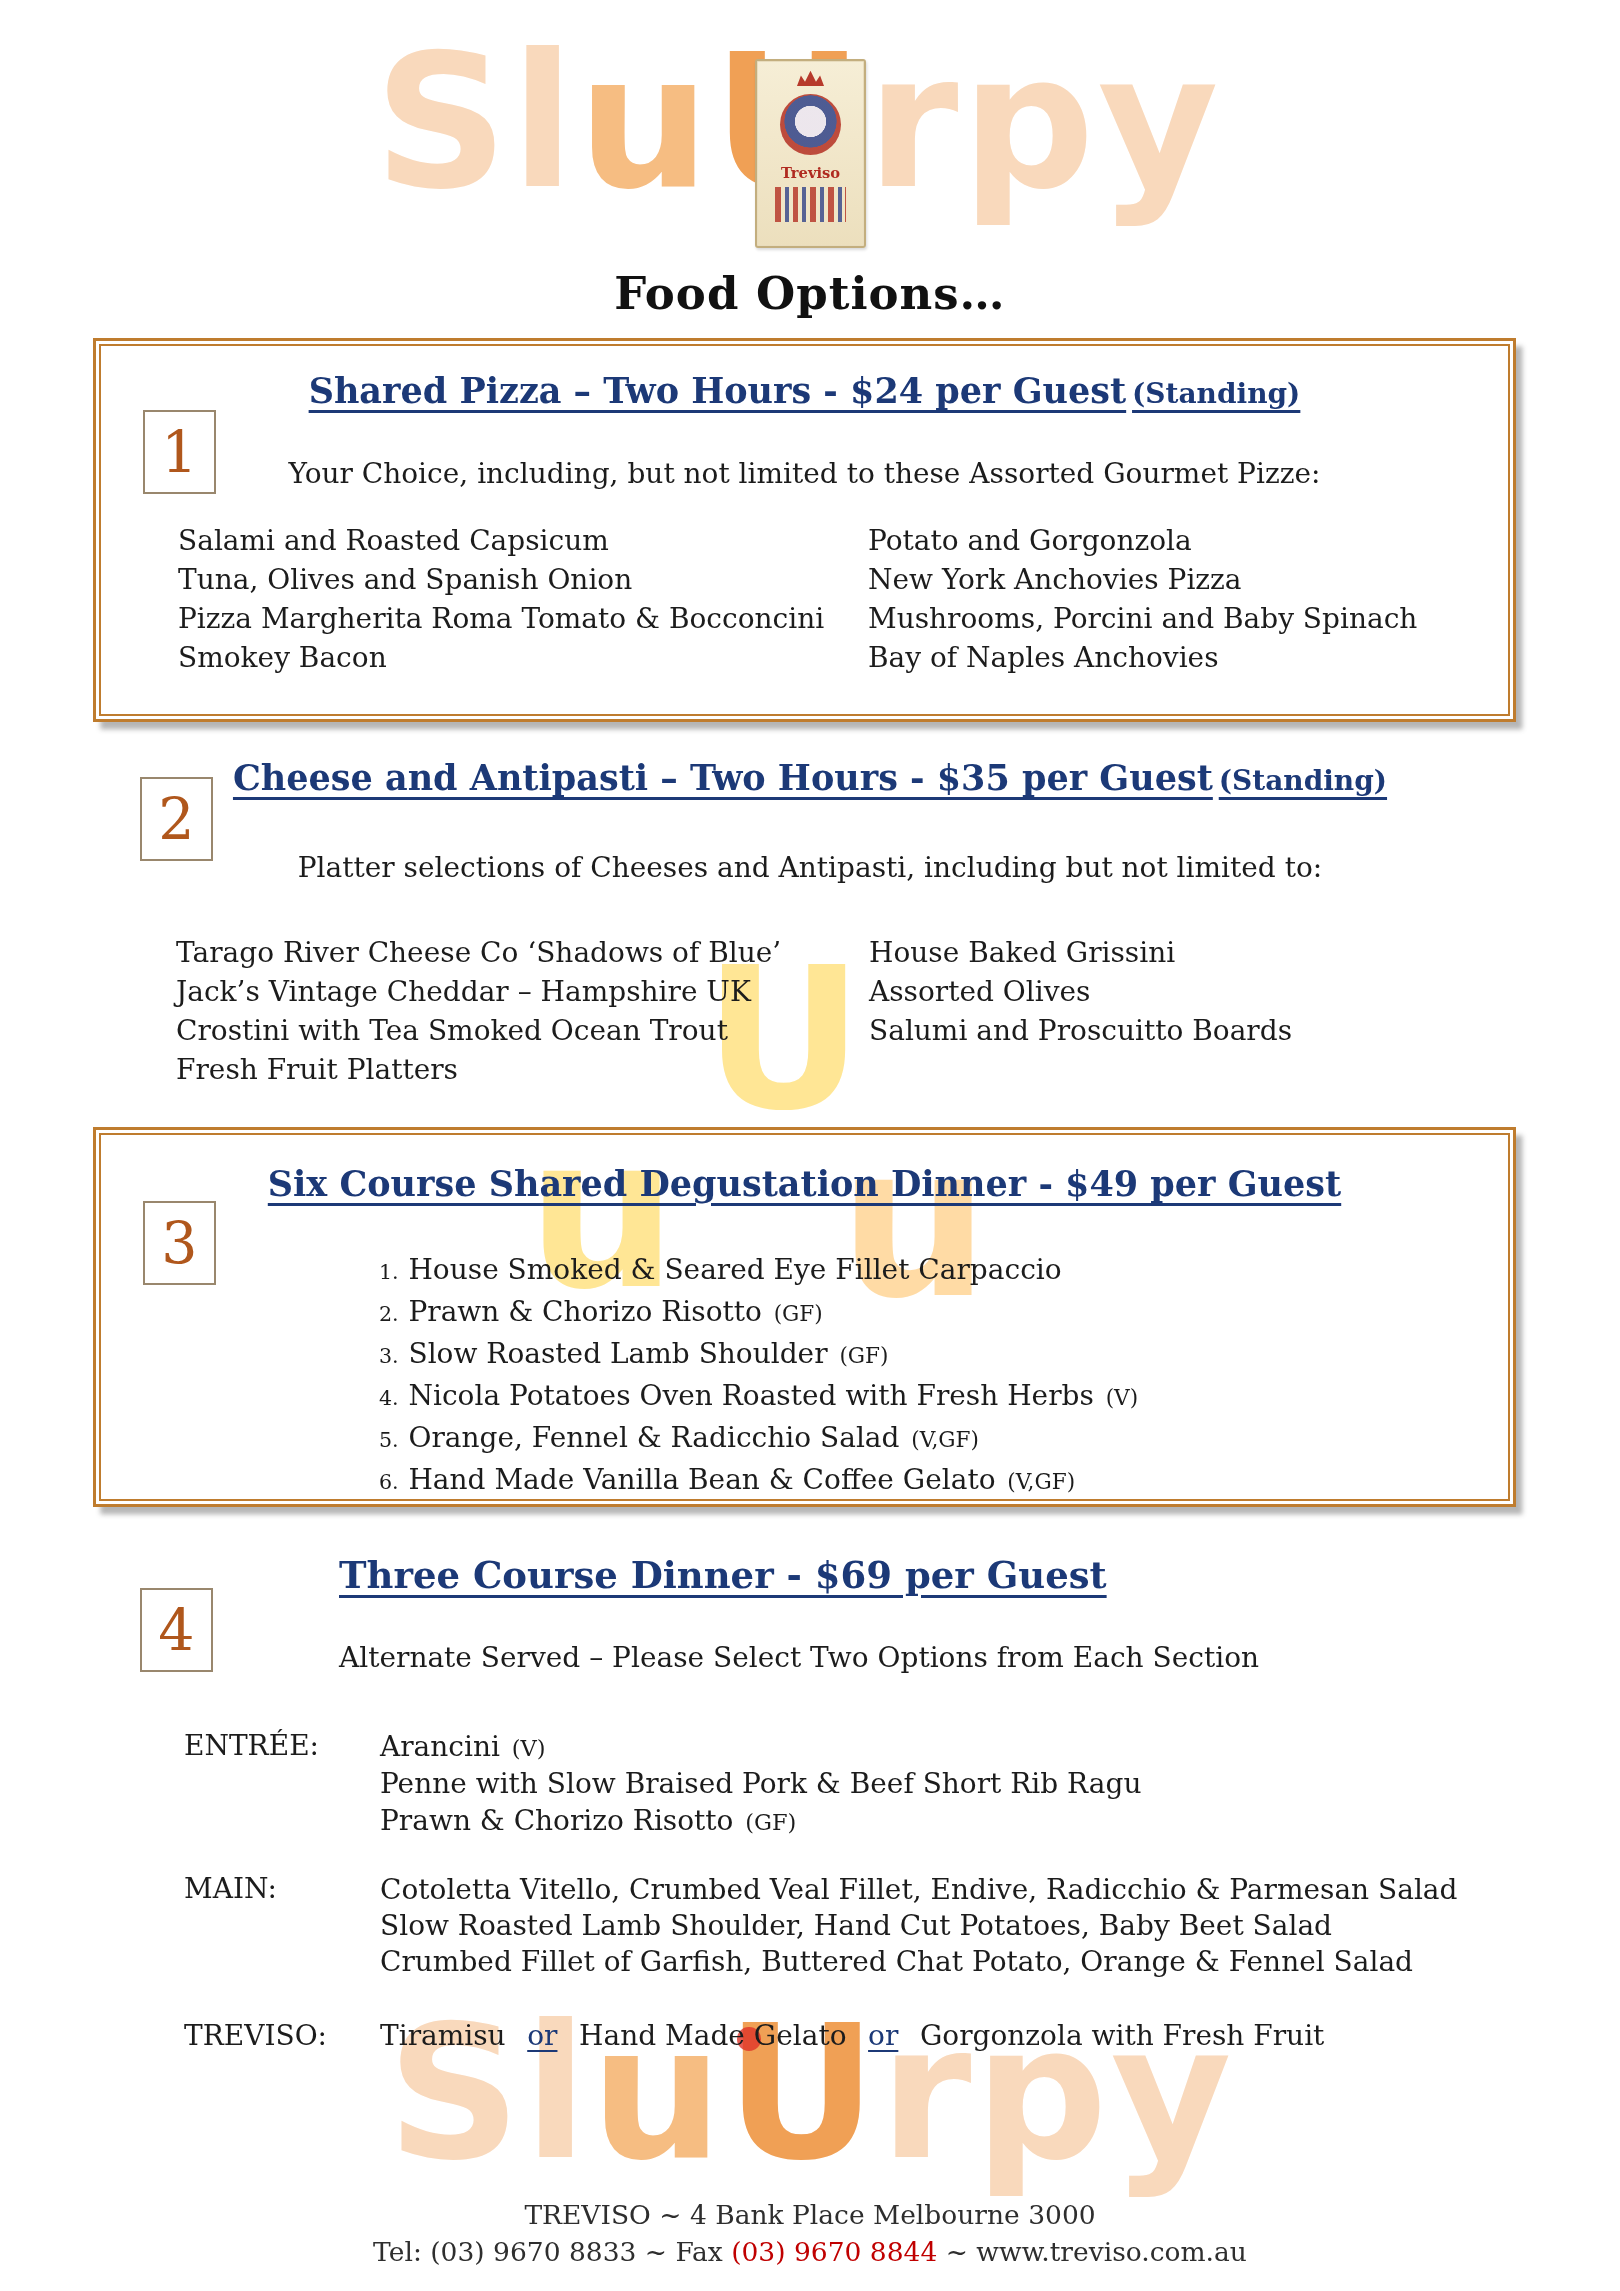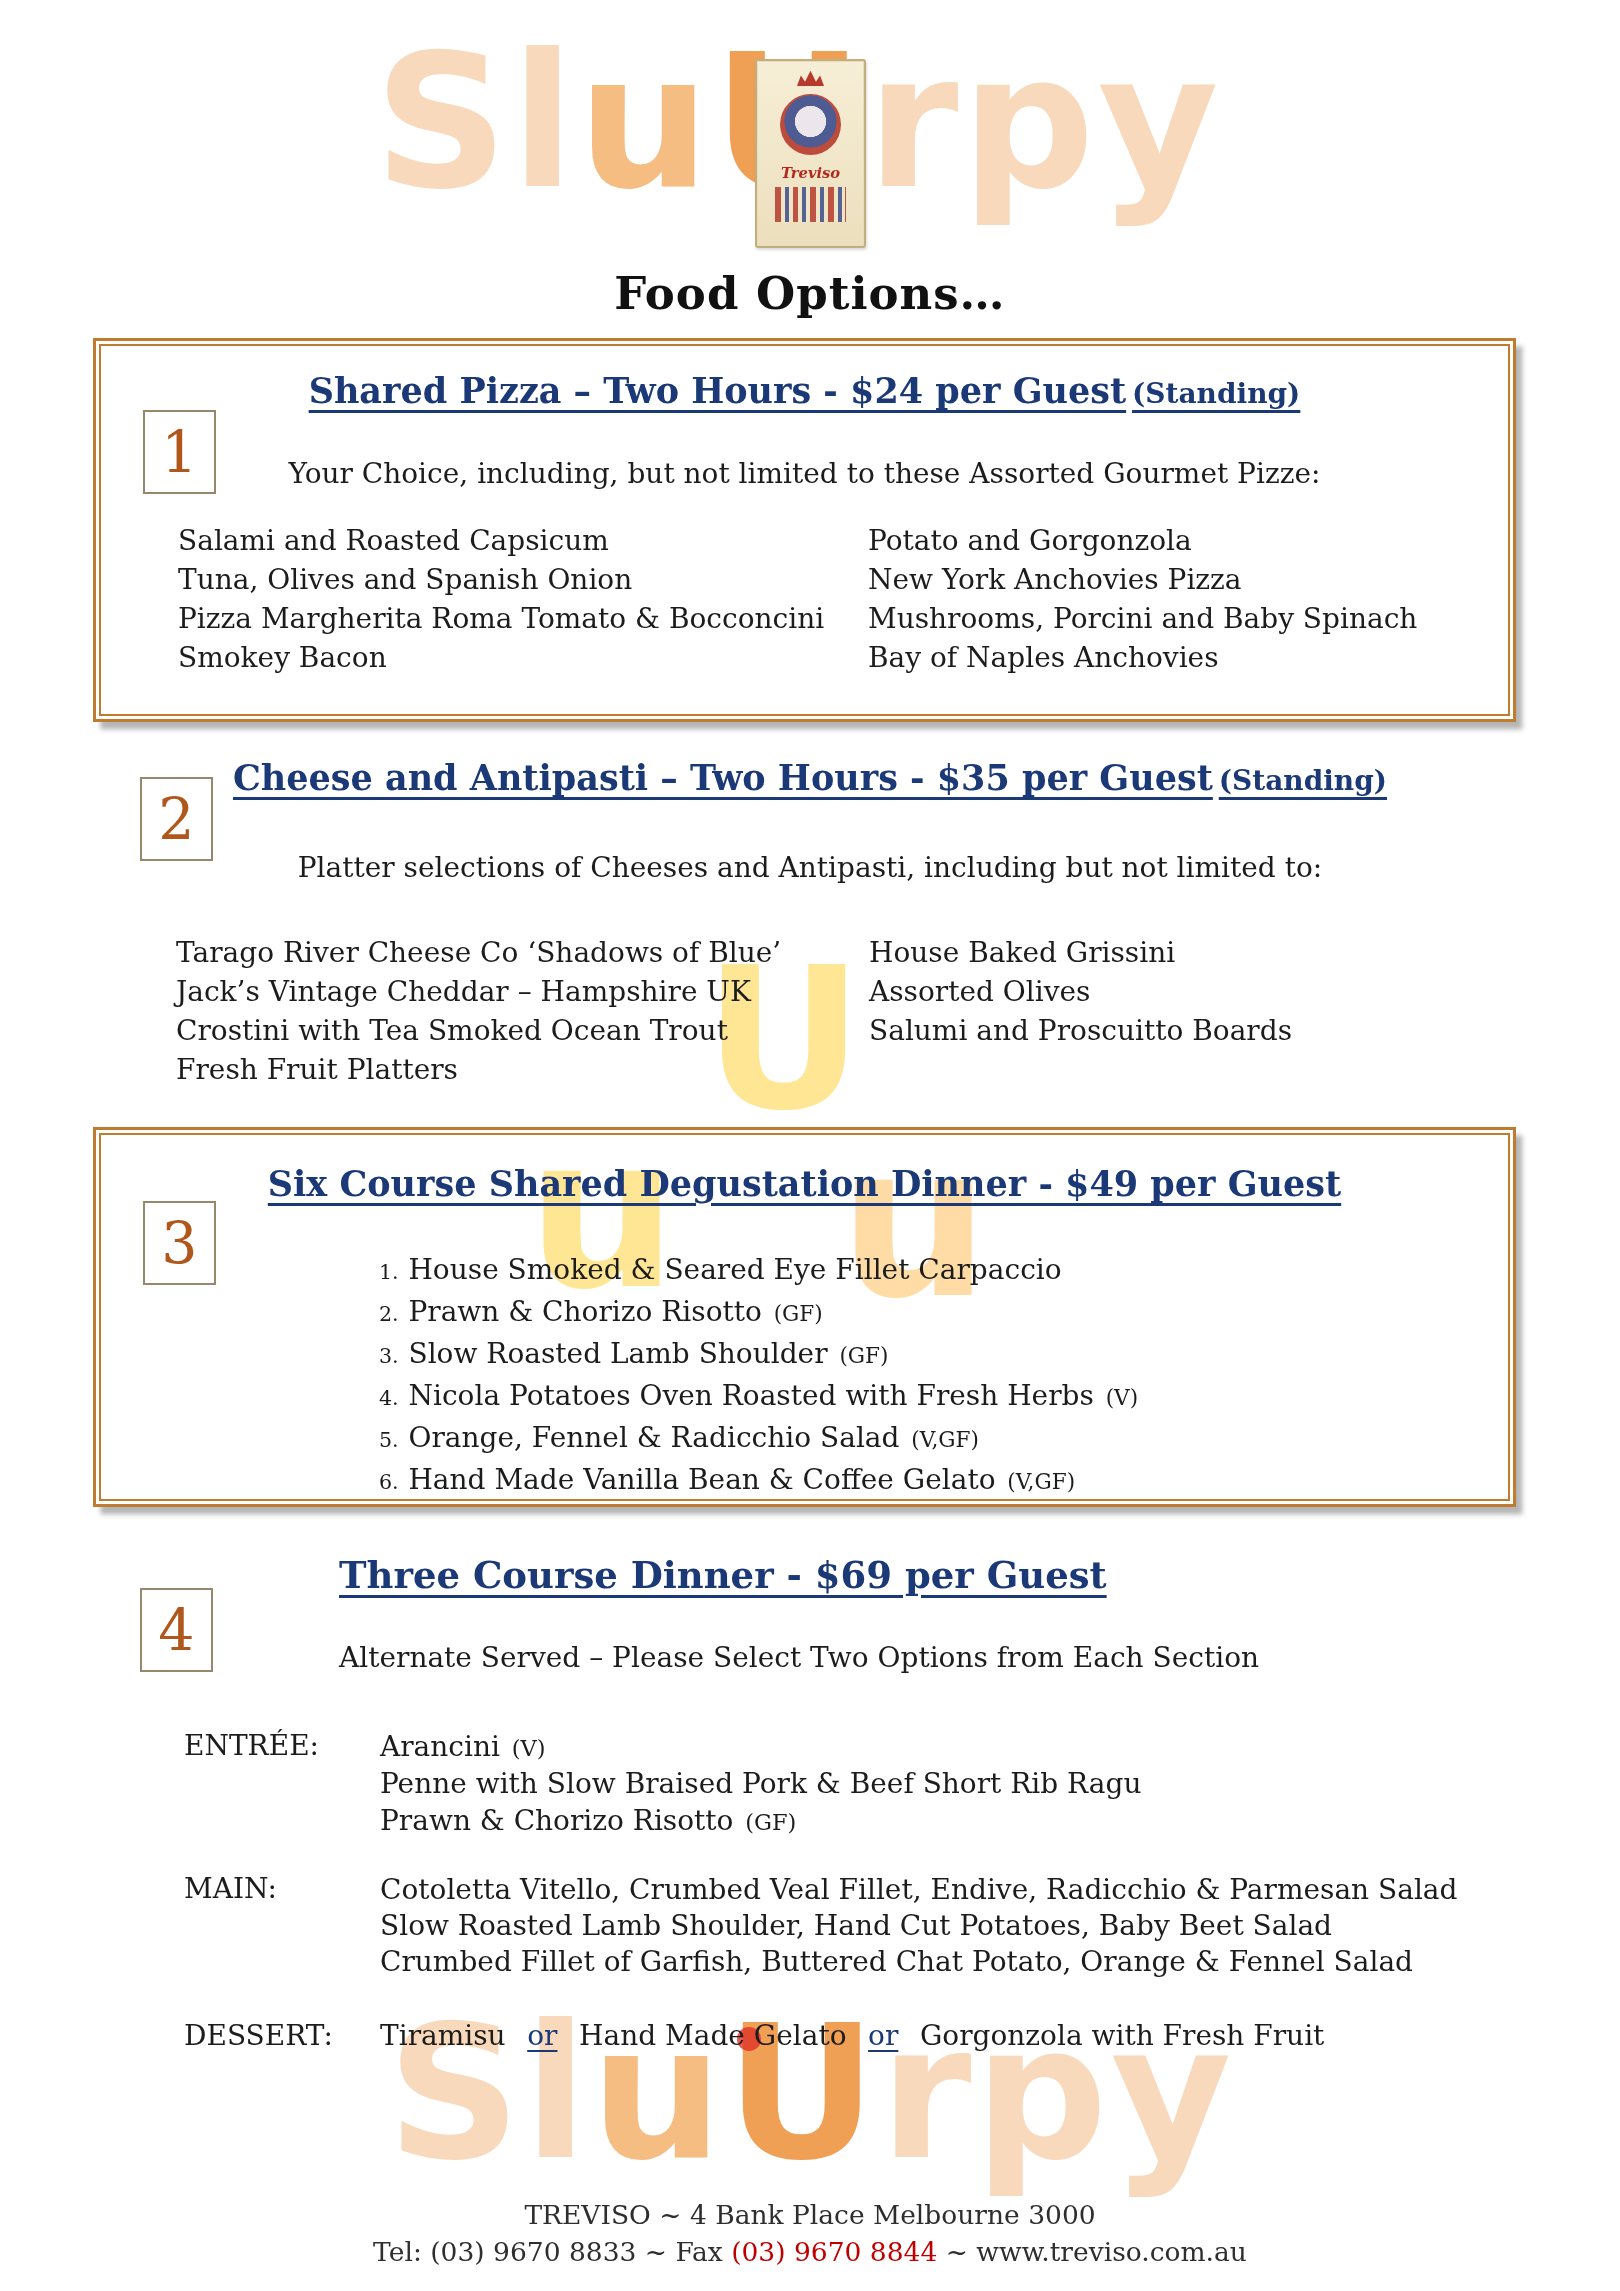--- a/index.html
+++ b/index.html
@@ -40,21 +40,21 @@
     background:linear-gradient(180deg,#f6eed6,#ecdfbd);
     border:2px solid #c3ae7e; border-radius:2.9px;
     box-shadow:0 0 0 1px #e8dcbd inset, 1px 2px 2.9px rgba(0,0,0,.15);
     display:flex; flex-direction:column; align-items:center;
   }
   .logo-crown { margin-top:9.8px; width:27.4px; height:15.7px; background:#b73a2c;
     clip-path:polygon(0 100%,15% 30%,30% 70%,50% 0,70% 70%,85% 30%,100% 100%); }
   .logo-emblem { margin-top:7.8px; width:61px; height:61px; border-radius:50%;
     background:radial-gradient(circle at 50% 45%, #ece6f0 0 34%, #3c4c8c 35% 57%, #b73a2c 58% 100%);
     opacity:.9; }
-  .logo-banner { margin-top:8.8px; font-style:italic; font-weight:700; font-size:14.7px; color:#b02a20; }
+  .logo-banner { margin-top:8.8px; font-weight:700; font-size:14.7px; color:#b02a20; }
   .logo-base { margin-top:5.9px; width:71px; height:35px; opacity:.85;
     background:repeating-linear-gradient(90deg,#b73a2c 0 5.9px,#f0e6c8 5.9px 9.8px,#3c4c8c 9.8px 13.7px,#f0e6c8 13.7px 17.6px); }
 
   
   .doc-title { left:0; right:0; top:267px; text-align:center;
     font-size:45px; font-weight:700; color:#111; letter-spacing:1px; }
 
   
   .frame { position:absolute; border:3.9px solid var(--frame,#bf7c2e);
     box-shadow:6.9px 7.8px 4.9px rgba(90,90,90,.45); background:transparent; }
@@ -201,21 +201,21 @@
     <div class="li"><span>Prawn &amp; Chorizo Risotto</span><span class="item-tag">(GF)</span></div>
   </div>
 
   <div class="content course-label" id="main-label">MAIN:</div>
   <div class="content" id="main-items">
     <div class="li"><span>Cotoletta Vitello, Crumbed Veal Fillet, Endive, Radicchio &amp; Parmesan Salad</span></div>
     <div class="li"><span>Slow Roasted Lamb Shoulder, Hand Cut Potatoes, Baby Beet Salad</span></div>
     <div class="li"><span>Crumbed Fillet of Garfish, Buttered Chat Potato, Orange &amp; Fennel Salad</span></div>
   </div>
 
-  <div class="content course-label" id="dessert-label">DESSERT:</div>
+  <div class="content course-label" id="dessert-label">TREVISO:</div>
   <div class="content" id="dessert-line"><span>Tiramisu</span><span class="or">or</span><span>Hand Made Gelato</span><span class="or">or</span><span>Gorgonzola with Fresh Fruit</span></div>
 
   <div class="content" id="footer">
     <div>TREVISO ~ 4 Bank Place Melbourne 3000</div>
     <div><span>Tel: (03) 9670 8833 ~ Fax </span><span class="footer-red">(03) 9670 8844</span><span> ~ www.treviso.com.au</span></div>
   </div>
 
 </div>
 
 

